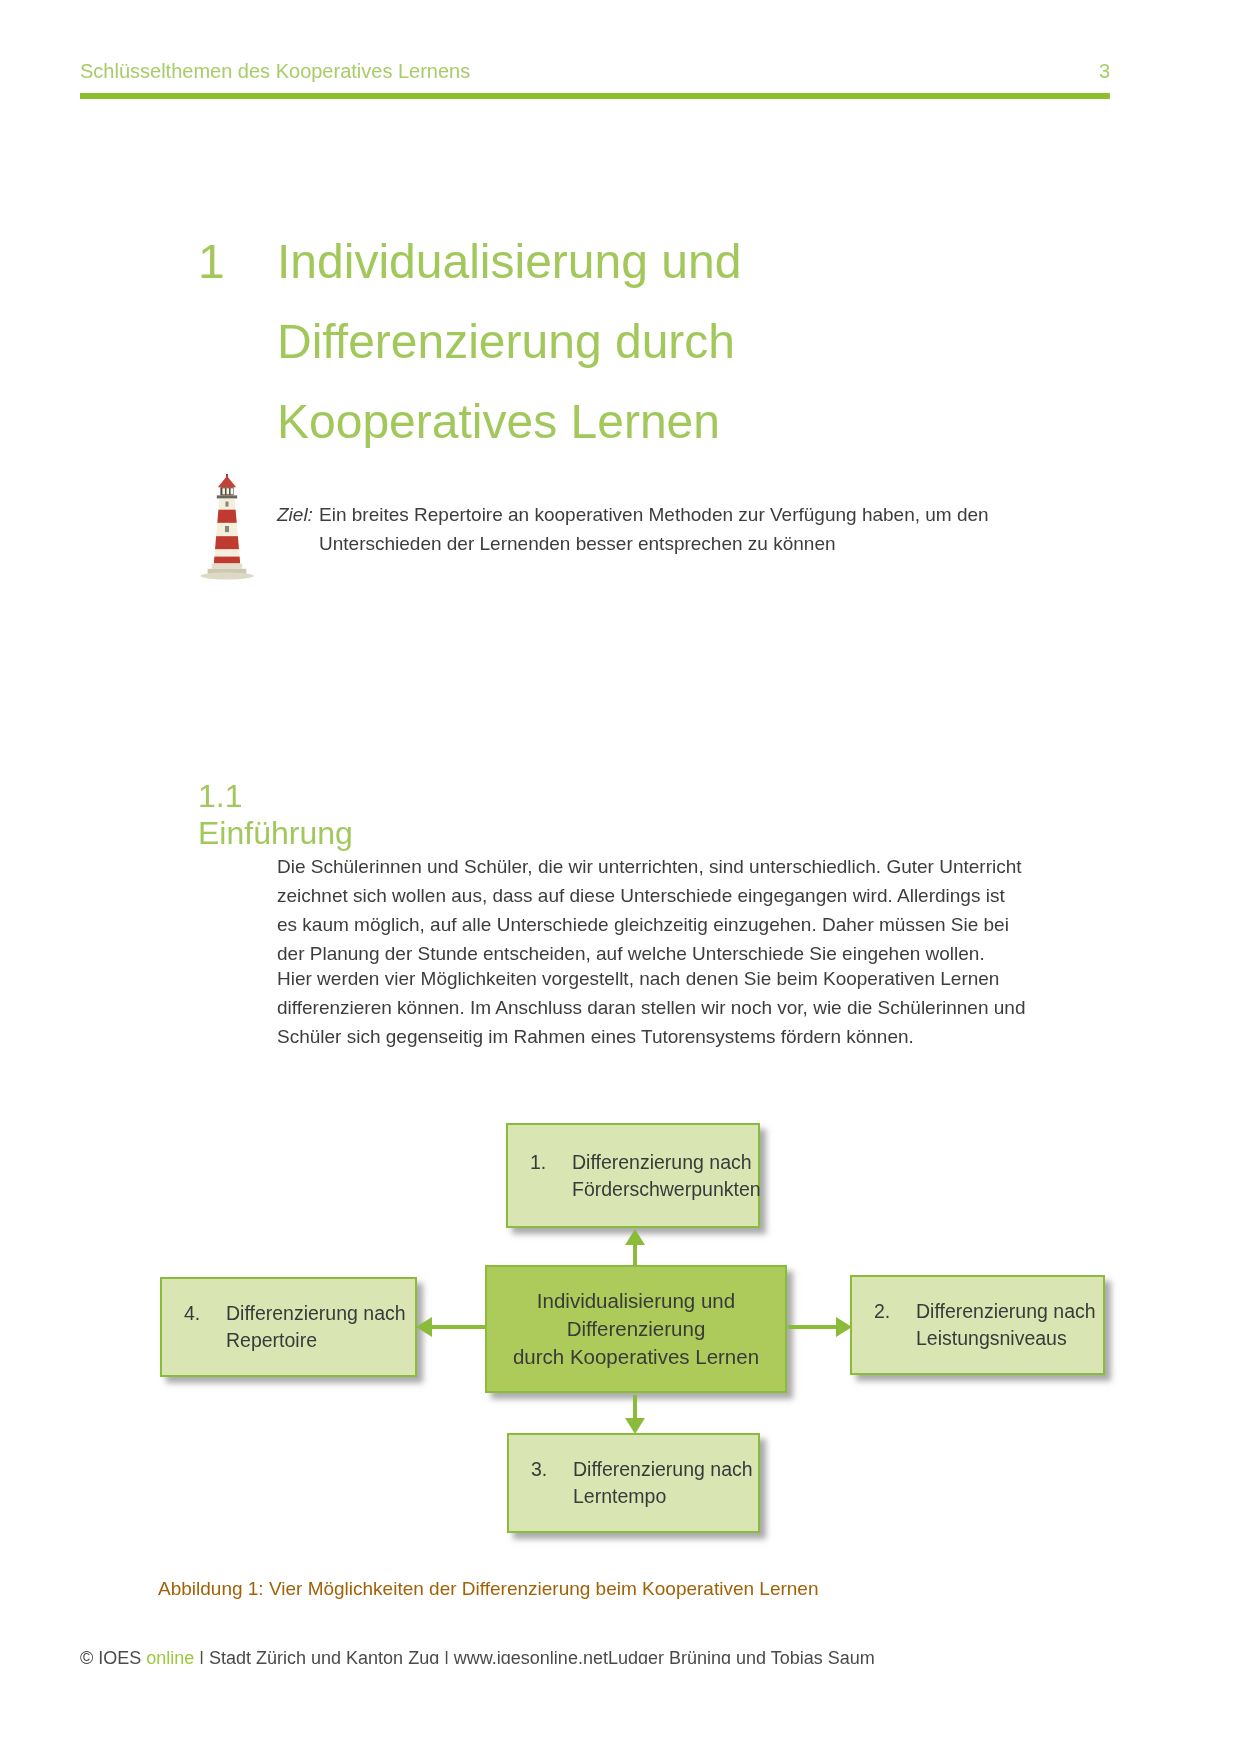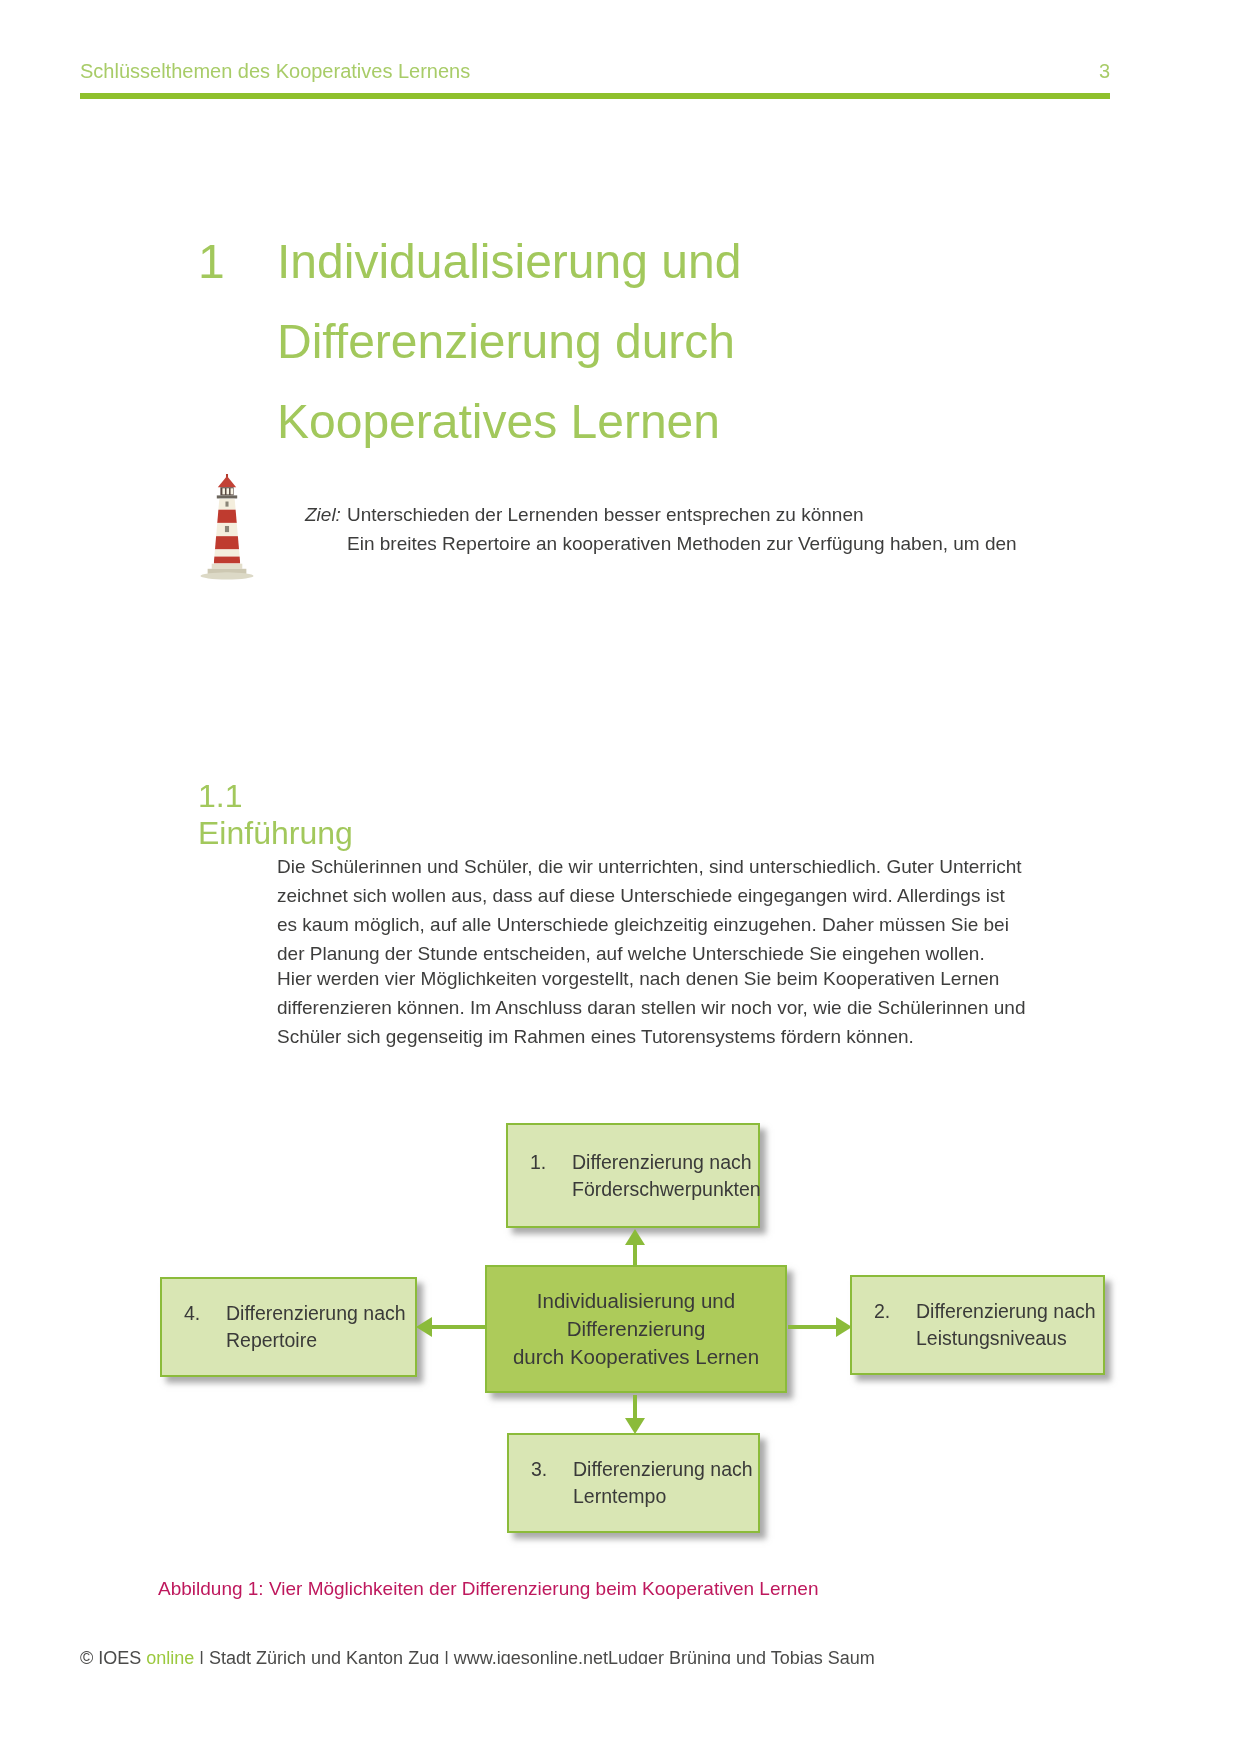--- a/index.html
+++ b/index.html
@@ -9,21 +9,21 @@
     overflow:hidden;
   }
   
   .header-title{position:absolute;left:80px;top:60px;font-size:20px;color:var(--accent-light,#a8cc68);}
   .header-page{position:absolute;left:80px;top:60px;width:1030px;text-align:right;font-size:20px;color:var(--accent-light,#a8cc68);}
   .header-rule{position:absolute;left:80px;top:93px;width:1030px;height:6px;background:var(--rule,#8fc02c);}
   
   .chapter{position:absolute;left:198px;top:222px;display:flex;color:var(--accent,#a2c85c);font-size:48px;line-height:80px;}
   .ch-num{width:79px;}
   
-  .goal{position:absolute;left:196px;top:474px;display:flex;gap:28px;}
+  .goal{position:absolute;left:196px;top:474px;display:flex;}
   .goal-icon{width:62px;height:106px;flex:0 0 62px;}
   .goal-text{margin-left:19px;padding-top:26px;font-size:19px;line-height:29px;display:flex;}
   .goal-label{font-style:italic;width:42px;flex:0 0 42px;}
   
   .section-heading{position:absolute;left:198px;top:778px;display:flex;color:var(--accent,#a2c85c);font-size:32px;flex-direction:column;}
   .sec-num{width:79px;}
   
   .para{position:absolute;left:277px;width:760px;font-size:19px;line-height:29px;}
   .para-1{top:852px;}
   .para-2{top:964px;}
@@ -48,21 +48,21 @@
   .arrow-head{position:absolute;width:0;height:0;}
   .line-up{left:633px;top:129px;width:4px;height:22px;}
   .head-up{left:625px;top:114px;border-left:10px solid transparent;border-right:10px solid transparent;border-bottom:16px solid var(--diagram-green,#8bbb3a);}
   .line-down{left:633px;top:280px;width:4px;height:24px;}
   .head-down{left:625px;top:303px;border-left:10px solid transparent;border-right:10px solid transparent;border-top:16px solid var(--diagram-green,#8bbb3a);}
   .line-left{left:432px;top:210px;width:53px;height:4px;}
   .head-left{left:416px;top:202px;border-top:10px solid transparent;border-bottom:10px solid transparent;border-right:16px solid var(--diagram-green,#8bbb3a);}
   .line-right{left:788px;top:210px;width:49px;height:4px;}
   .head-right{left:836px;top:202px;border-top:10px solid transparent;border-bottom:10px solid transparent;border-left:16px solid var(--diagram-green,#8bbb3a);}
   
-  .caption{position:absolute;left:158px;top:1578px;font-size:19px;color:#be185d;}
+  .caption{position:absolute;left:158px;top:1578px;font-size:19px;color:#a16207;}
   
   .footer{position:absolute;left:80px;top:1648px;width:1045px;display:flex;justify-content:flex-start;font-size:18px;color:#4a4a49;}
   .footer .brand{color:var(--footer-brand,#9bc93e);}
 </style>
 </head>
 <body>
 
 <div class="page">
 
   <div class="header-title">Schlüsselthemen des Kooperatives Lernens</div>
@@ -102,22 +102,22 @@
         <rect x="28.5" y="27" width="3" height="5" fill="#8a8577"></rect>
         <rect x="28" y="51" width="4" height="6" fill="#8a8577"></rect>
       </g>
       <rect x="15" y="88" width="30" height="5" fill="#e3decb"></rect>
       <rect x="11" y="93" width="38" height="5" fill="#cdc8b2"></rect>
       <ellipse cx="30" cy="100" rx="26" ry="3.5" fill="#dcd9c6"></ellipse>
     </svg>
     <div class="goal-text">
       <span class="goal-label">Ziel:</span>
       <span class="goal-lines">
+        <span style="display:block">Ein breites Repertoire an kooperativen Methoden zur Verfügung haben, um den</span>
         <span style="display:block">Unterschieden der Lernenden besser entsprechen zu können</span>
-        <span style="display:block">Ein breites Repertoire an kooperativen Methoden zur Verfügung haben, um den</span>
       </span>
     </div>
   </div>
 
   <div class="section-heading">
     <div class="sec-num">1.1</div>
     <div>Einführung</div>
   </div>
 
   <div class="para para-1">

